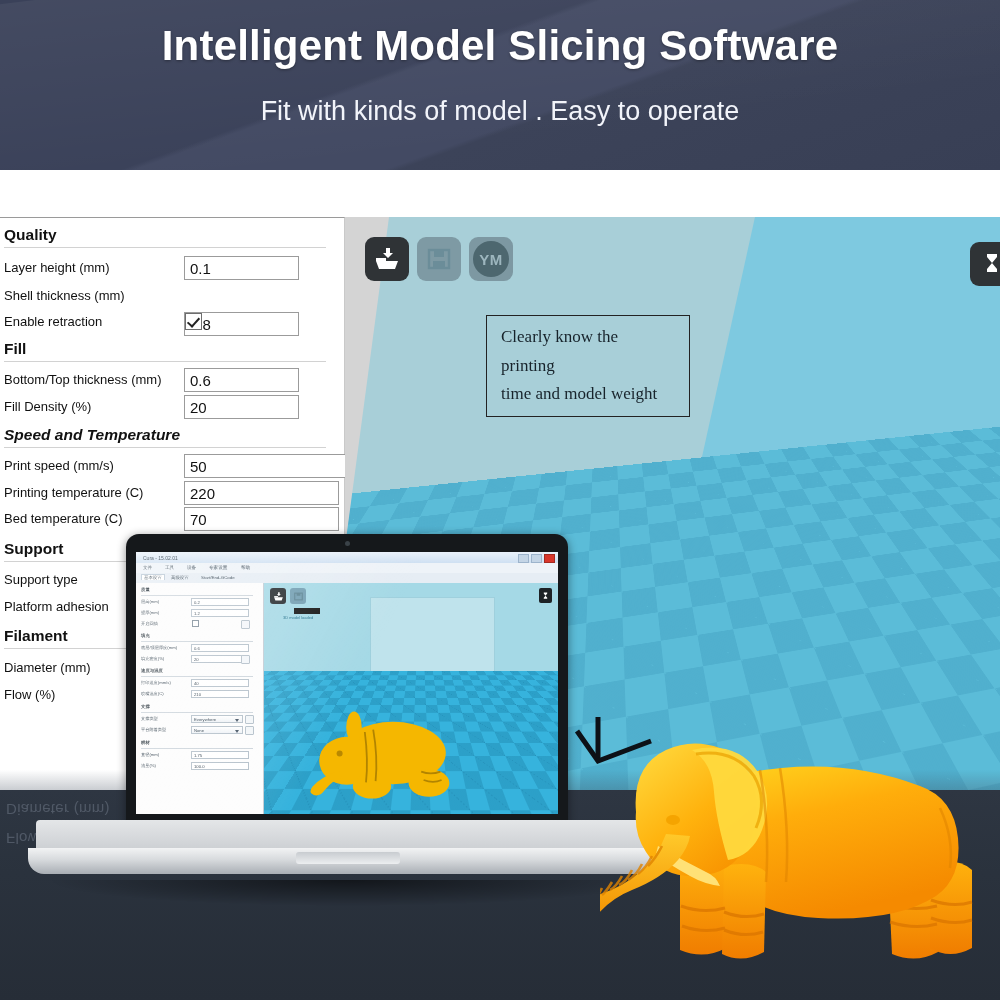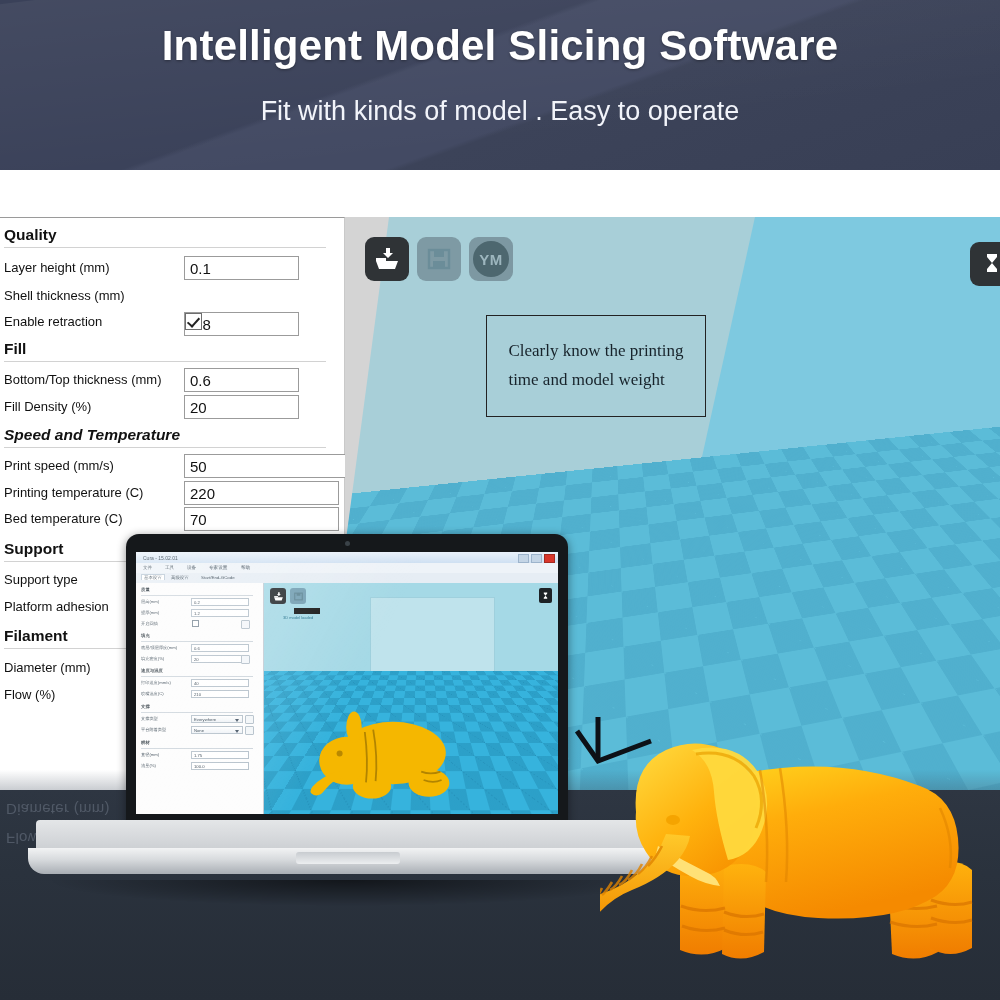--- a/index.html
+++ b/index.html
@@ -129,21 +129,21 @@
   .tb-ym .ymdisc{
     width:36px;height:36px;border-radius:50%;background:#4d676f;
     display:flex;align-items:center;justify-content:center;
     color:#9db6be;font-size:15px;font-weight:bold;letter-spacing:.5px;
   }
   .tb-right{
     position:absolute;right:-14px;top:25px;width:44px;height:44px;border-radius:9px;
     background:#2f3336;display:flex;align-items:center;justify-content:center;
   }
   .callout{
-    position:absolute;left:141px;top:98px;width:220px;height:102px;
+    position:absolute;left:141px;top:98px;width:204px;height:102px;
     border:1.5px solid #222;box-sizing:border-box;
     display:flex;align-items:center;justify-content:center;
   }
   .callout p{
     margin:0;font-family:"Liberation Serif", serif;font-size:17px;color:#17232b;
     line-height:1.7;text-align:left;padding:0 14px;
   }
 
   
   .desk{

